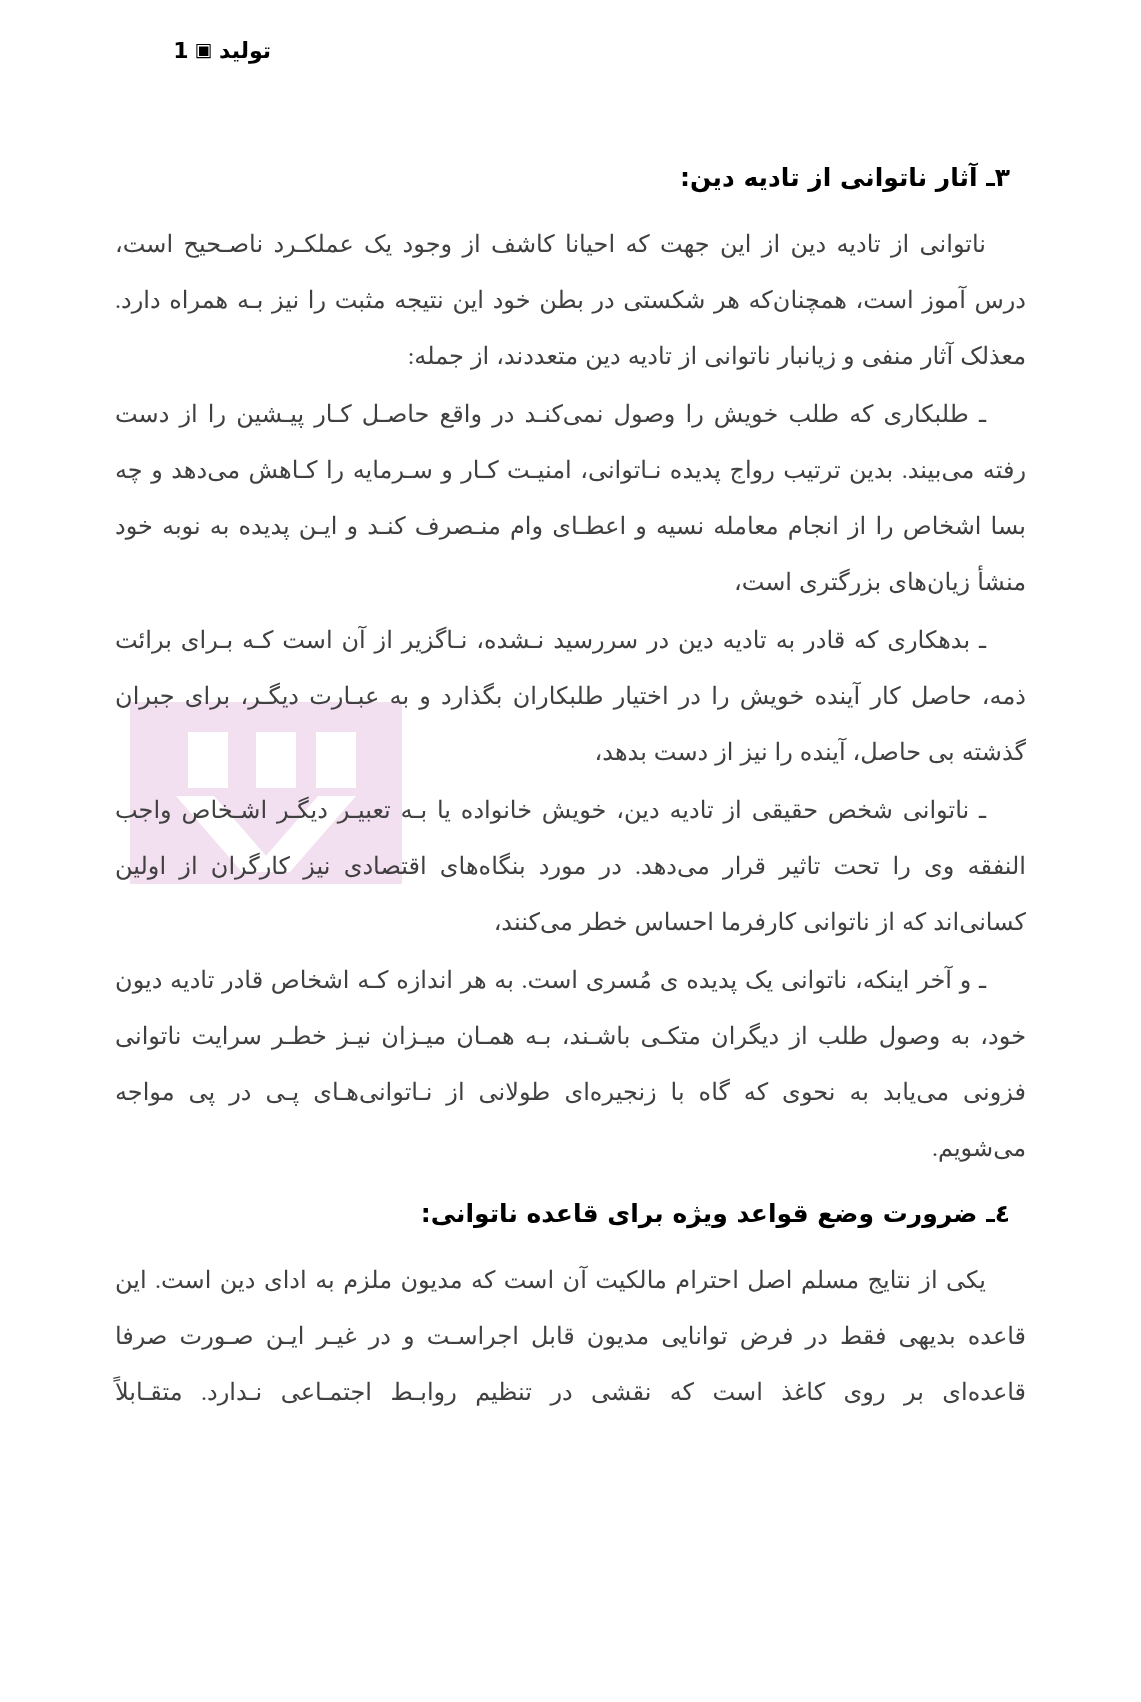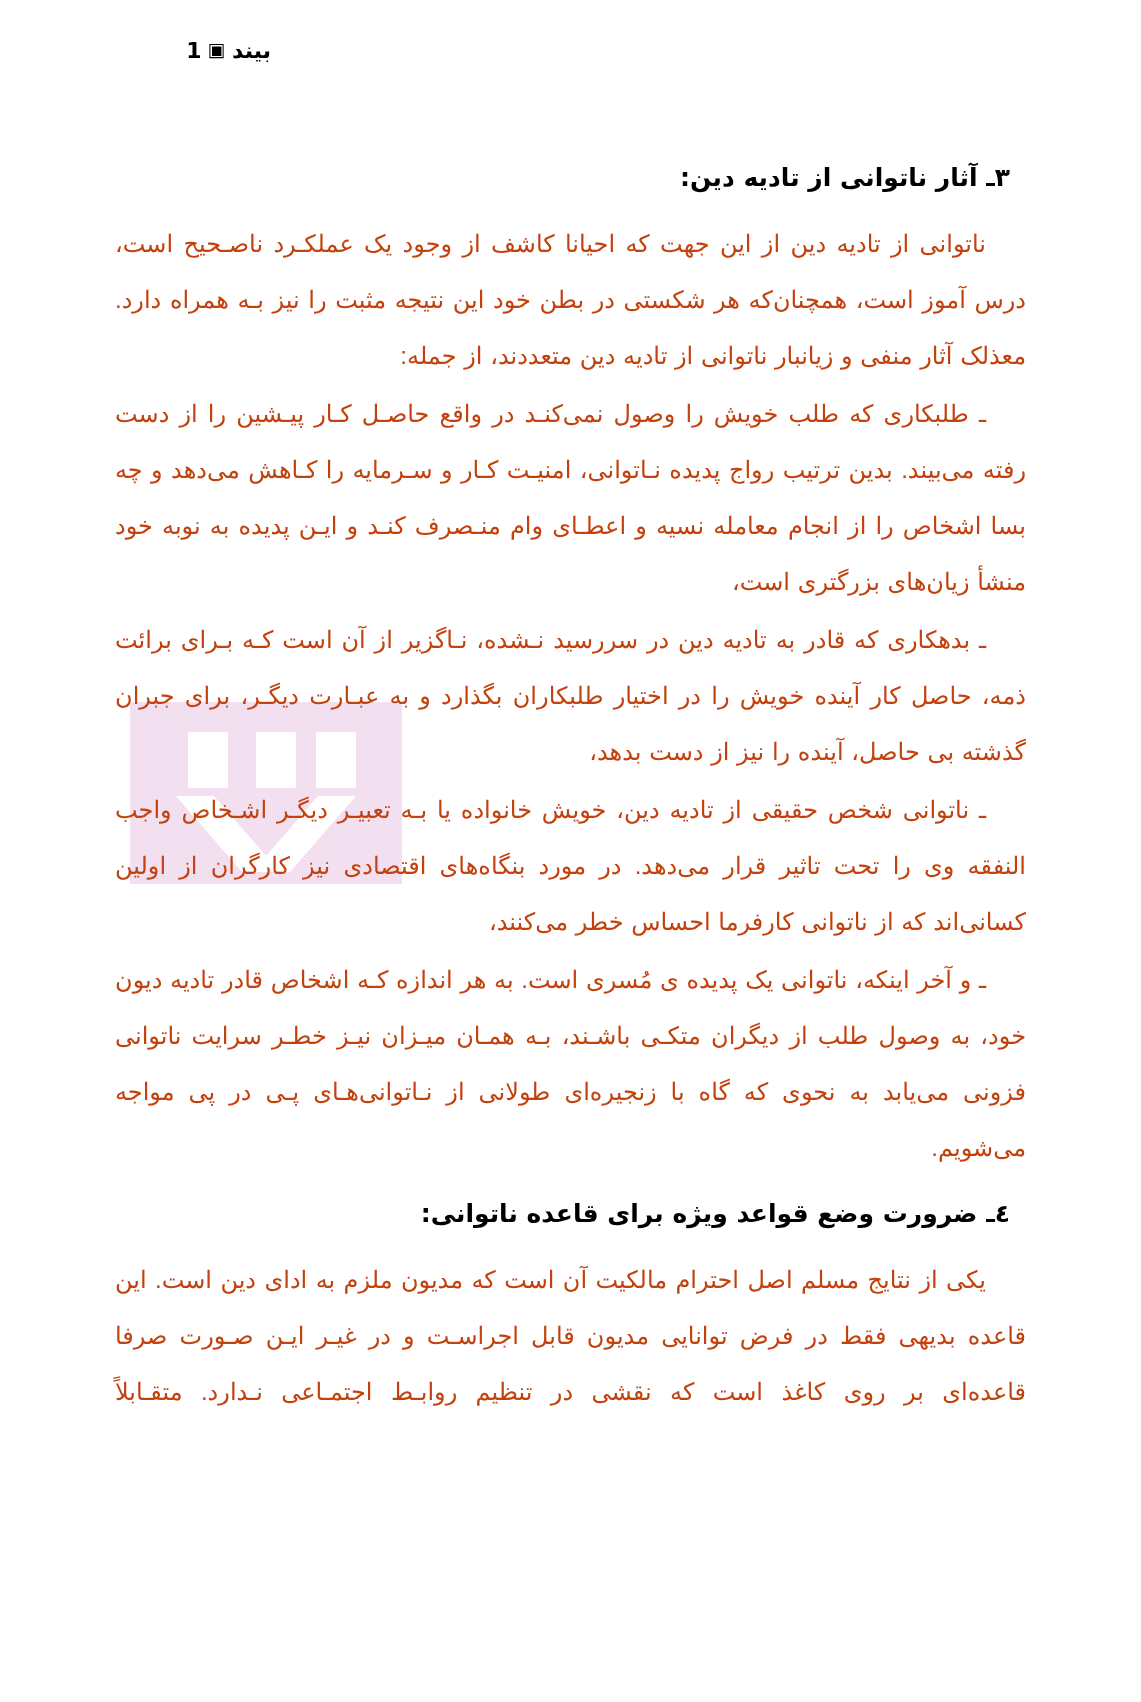--- a/index.html
+++ b/index.html
@@ -111,28 +111,28 @@
     text-align: center;
     direction: rtl;
     color: #000;
     letter-spacing: 0px;
   }
   .heading-1 { margin-top: 6px; margin-bottom: 22px; }
   .heading-2 { margin-top: 32px; margin-bottom: 20px; }
 
   p.para {
     margin: 0 0 2px 0;
-    font-family: Liberation Sans, sans-serif;
+    font-family: Liberation Serif, serif;
     font-size: 24px;
     line-height: 56px;
     direction: rtl;
     text-align: justify;
     text-align-last: right;
     text-indent: 40px;
-    color: #c2410c;
+    color: #404040;
     word-spacing: 1px;
   }
   p.para.item {
     text-indent: 40px;
   }
   p.para.last-justified {
     text-align-last: justify;
   }
 </style>
 </head>
@@ -147,21 +147,21 @@
       <polygon points="126,30 126,86 166,86 166,30" fill="#ffffff"></polygon>
       <polygon points="46,94 112,170 150,170 84,94" fill="#ffffff"></polygon>
       <polygon points="226,94 160,170 122,170 188,94" fill="#ffffff"></polygon>
       <polygon points="186,30 186,86 226,86 226,30" fill="#ffffff"></polygon>
     </svg>
   </div>
 
   <div class="content">
 
     <div class="running-header">
-      <span>بیند</span><span class="hdr-sep">▣</span><span>1</span>
+      <span>تولید</span><span class="hdr-sep">▣</span><span>1</span>
     </div>
 
     <div class="textblock">
 
       <h2 class="section-heading heading-1">۳ـ آثار ناتوانی از تادیه دین:</h2>
 
       <p class="para">ناتوانی از تادیه دین از این جهت که احیانا کاشف از وجود یک عملکـرد ناصـحیح است، درس آموز است، همچنان‌که هر شکستی در بطن خود این نتیجه مثبت را نیز بـه همراه دارد. معذلک آثار منفی و زیانبار ناتوانی از تادیه دین متعددند، از جمله:</p>
 
       <p class="para item">ـ طلبکاری که طلب خویش را وصول نمی‌کنـد در واقع حاصـل کـار پیـشین را از دست رفته می‌بیند. بدین ترتیب رواج پدیده نـاتوانی، امنیـت کـار و سـرمایه را کـاهش می‌دهد و چه بسا اشخاص را از انجام معامله نسیه و اعطـای وام منـصرف کنـد و ایـن پدیده به نوبه خود منشأ زیان‌های بزرگتری است،</p>
 

